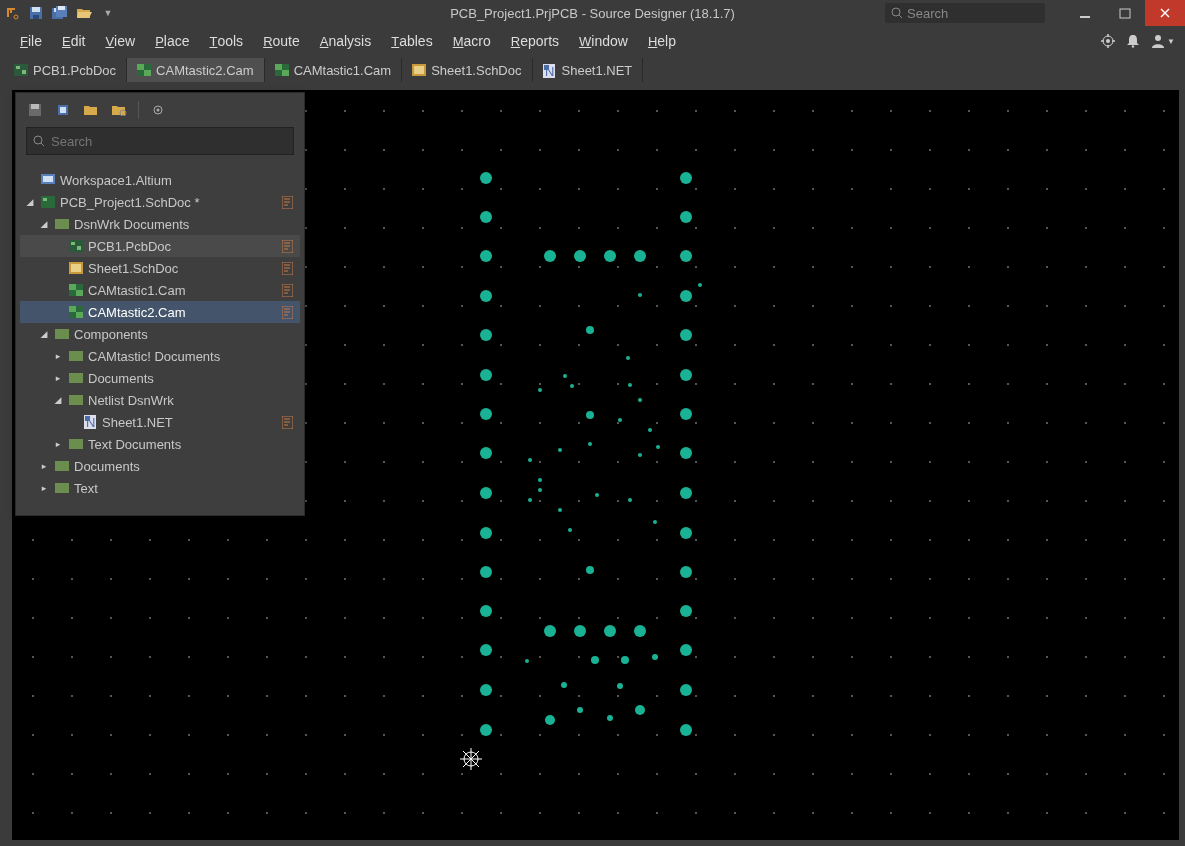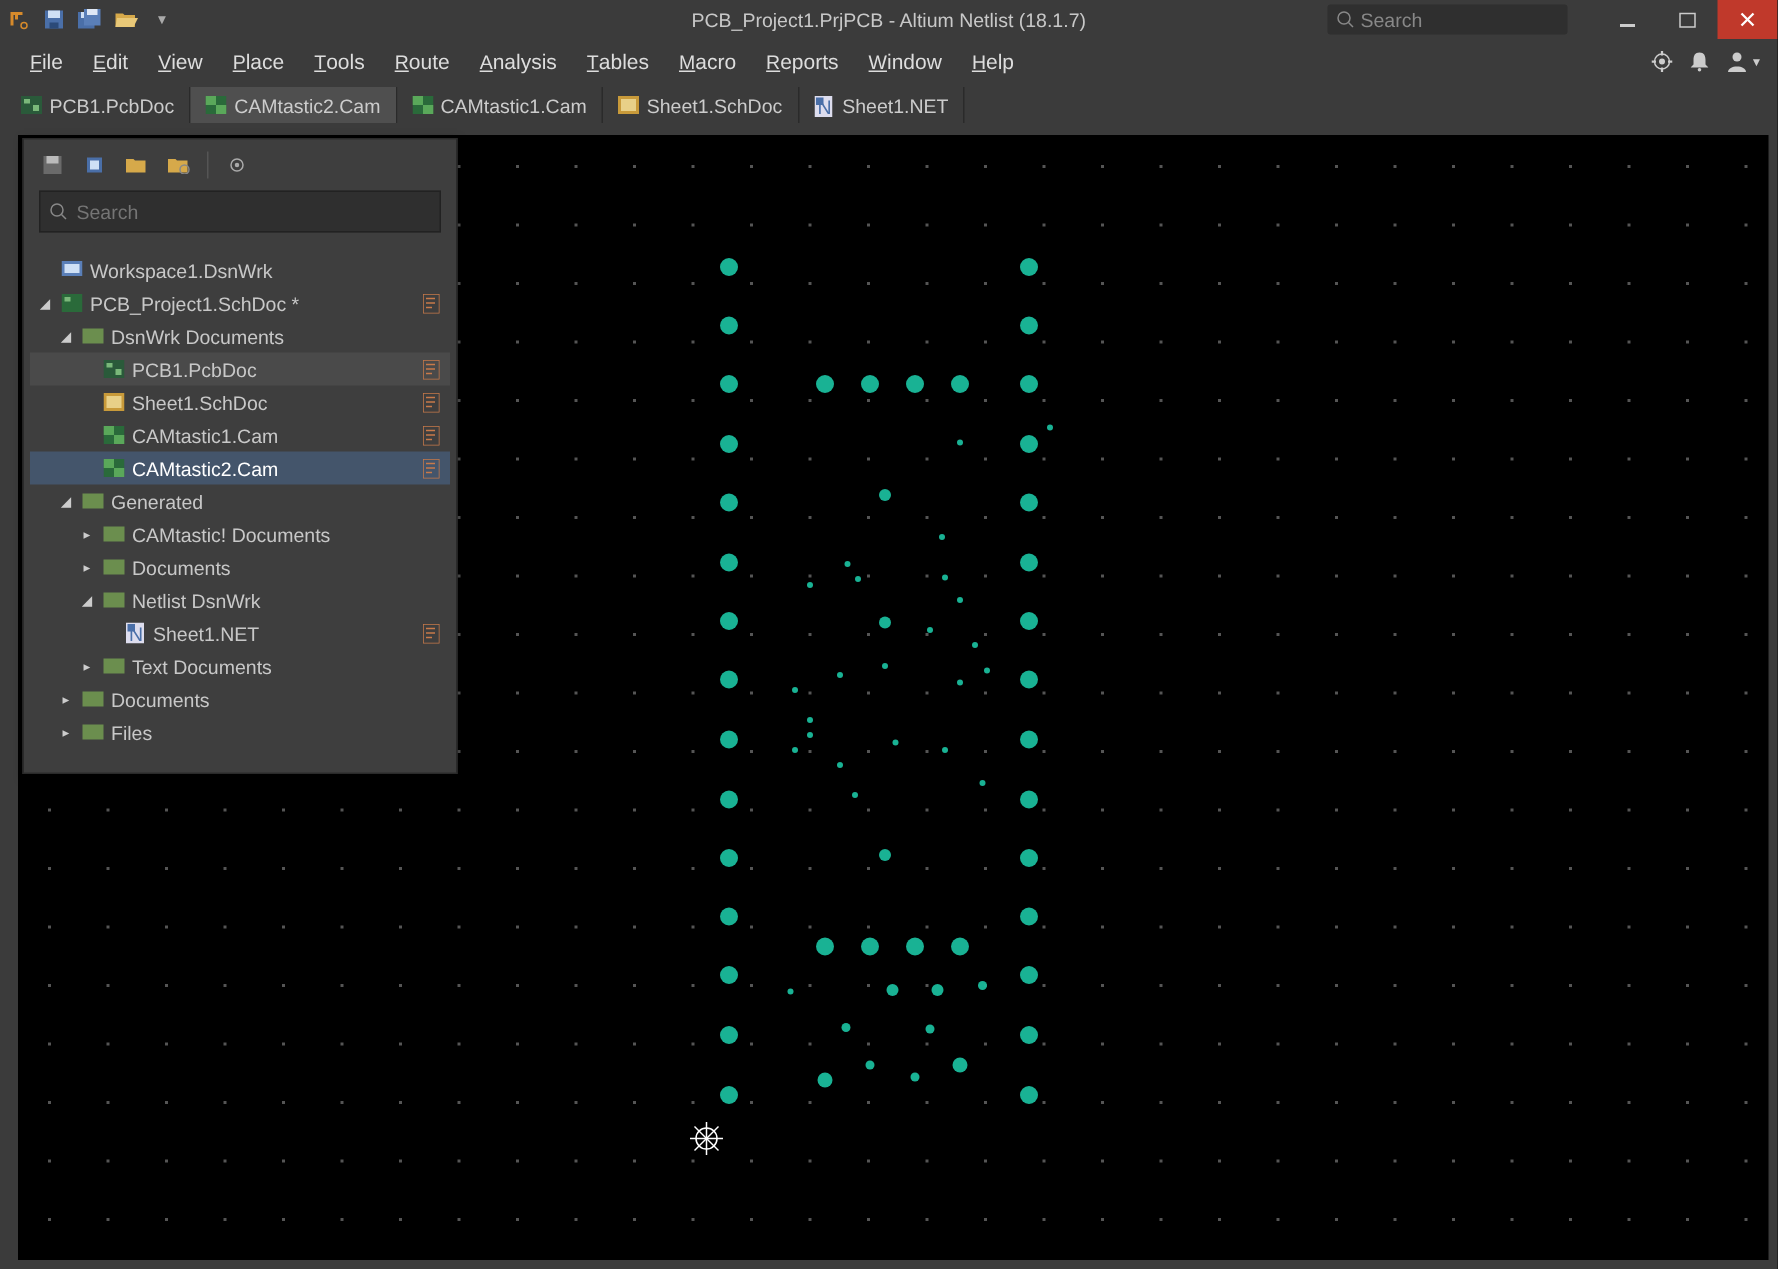--- a/index.html
+++ b/index.html
@@ -72,21 +72,21 @@
         </svg>
     </span>
     <span class="tb-icon">
       <svg width="16" height="12" viewBox="0 0 16 12">
           <path d="M1 2 L6 2 L7 3 L14 3 L14 11 L1 11 Z" fill="#d6a94a"></path>
           <path d="M2 5 L16 5 L13 11 L1 11 Z" fill="#e8c878"></path>
         </svg>
     </span>
     <span class="tb-icon" style="color:#aaa;font-size:9px;">▼</span>
   </div>
-  <div class="tb-title">PCB_Project1.PrjPCB - Altium Netlist (18.1.7)</div>
+  <div class="tb-title">PCB_Project1.PrjPCB - Source Designer (18.1.7)</div>
   <div class="tb-right">
     <div class="search-box">
       <span style="margin-right:4px;">
         <svg width="12" height="12" viewBox="0 0 12 12">
             <circle cx="5" cy="5" r="4" stroke="#888" fill="none"></circle>
             <line x1="8" y1="8" x2="11" y2="11" stroke="#888"></line>
           </svg>
       </span>
       <span>Search</span>
     </div>
@@ -906,21 +906,21 @@
     </div>
     <div class="tree" id="tree">
         <div class="node" style="padding-left: 4px;">
           <span class="toggle"></span>
           <span class="nicon">
             <svg width="14" height="12">
               <rect width="14" height="10" fill="#5a7fb8"></rect>
               <rect x="2" y="2" width="10" height="6" fill="#cfe0f5"></rect>
             </svg>
           </span>
-          <span class="label">Workspace1.DsnWrk</span>
+          <span class="label">Workspace1.Altium</span>
         </div>
         <div class="node" style="padding-left: 4px;">
           <span class="toggle">◢</span>
           <span class="nicon">
             <svg width="14" height="12">
               <rect width="14" height="12" fill="#2a6a3a"></rect>
               <rect x="2" y="2" width="4" height="3" fill="#7ab87a"></rect>
             </svg>
           </span>
           <span class="label">PCB_Project1.SchDoc *</span>
@@ -1013,21 +1013,21 @@
               <line x1="2" y1="6" x2="8" y2="6" stroke="#c87a4a"></line>
               <line x1="2" y1="9" x2="6" y2="9" stroke="#c87a4a"></line>
             </svg>
           </span>
         </div>
         <div class="node" style="padding-left: 18px;">
           <span class="toggle">◢</span>
           <span class="nicon">
             <span class="folder-ico"></span>
           </span>
-          <span class="label">Generated</span>
+          <span class="label">Components</span>
         </div>
         <div class="node" style="padding-left: 32px;">
           <span class="toggle">▸</span>
           <span class="nicon">
             <span class="folder-ico"></span>
           </span>
           <span class="label">CAMtastic! Documents</span>
         </div>
         <div class="node" style="padding-left: 32px;">
           <span class="toggle">▸</span>
@@ -1074,17 +1074,17 @@
           <span class="nicon">
             <span class="folder-ico"></span>
           </span>
           <span class="label">Documents</span>
         </div>
         <div class="node" style="padding-left: 18px;">
           <span class="toggle">▸</span>
           <span class="nicon">
             <span class="folder-ico"></span>
           </span>
-          <span class="label">Files</span>
+          <span class="label">Text</span>
         </div>
       </div>
   </div>
 </div>
 
 </body></html>

